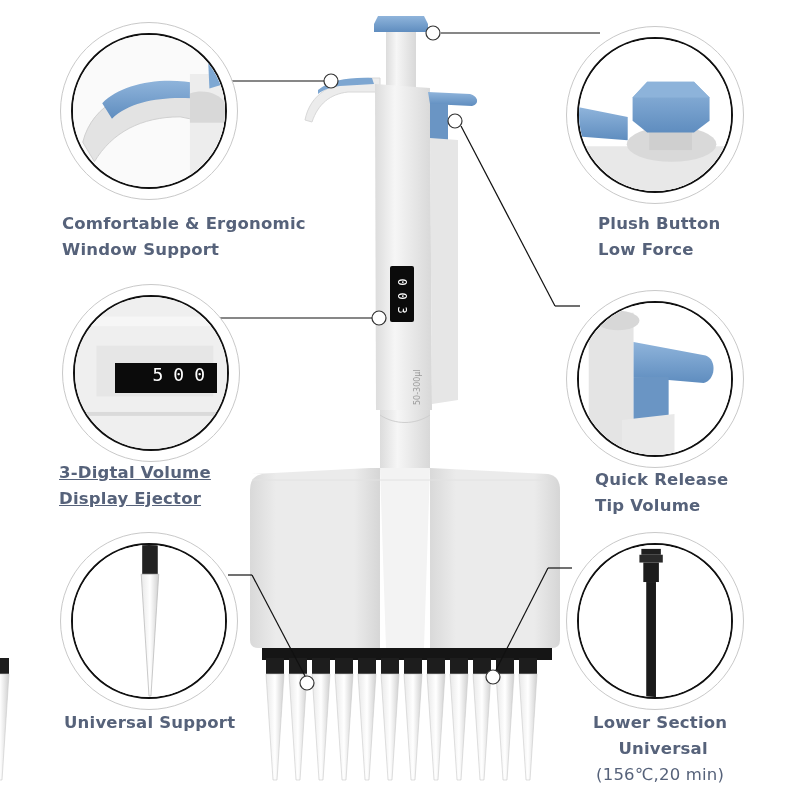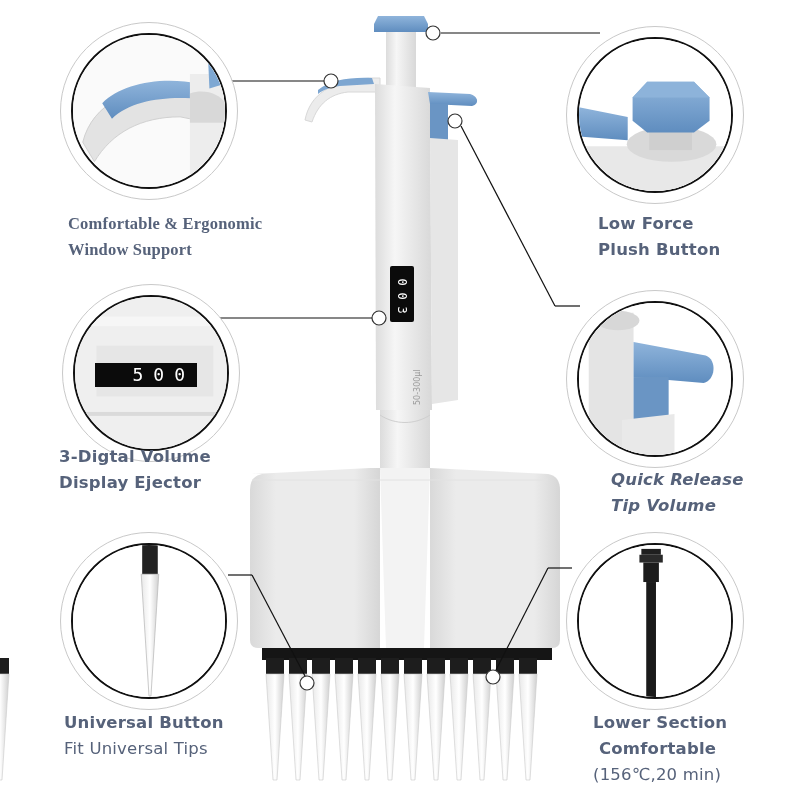--- a/index.html
+++ b/index.html
@@ -141,100 +141,99 @@
       <svg viewBox="0 0 156 156">
         <rect width="156" height="156" fill="#fafafa"></rect>
         <path d="M10 110 C20 70 60 50 120 52 L140 60 L140 90 L110 84 C70 84 40 100 22 130 Z" fill="#e3e3e3" stroke="#cfcfcf"></path>
         <path d="M30 70 C50 50 90 42 130 50 L132 66 C100 62 60 66 40 86 Z" fill="url(#blueGrad)"></path>
         <rect x="120" y="40" width="36" height="116" fill="#ededed"></rect>
         <path d="M120 60 C135 55 150 60 156 70 L156 90 L120 90 Z" fill="#d8d8d8"></path>
         <path d="M138 10 L156 0 L156 50 L140 55 Z" fill="#7ea8d3"></path>
       </svg>
     </div>
   </div>
-  <div class="label" style="left:68px; top:211px;font-family:Liberation Serif, serif;">
+  <div class="label" style="left:62px; top:211px;">
     <div>Comfortable &amp; Ergonomic</div>
     <div>Window Support</div>
   </div>
 
   <div class="feature-circle" style="left:62px; top:284px;">
     <div class="inner">
       <svg viewBox="0 0 156 156">
         <rect width="156" height="156" fill="#efefef"></rect>
         <rect y="20" width="156" height="10" fill="#f6f6f6"></rect>
         <rect x="22" y="50" width="120" height="52" fill="#e6e6e6"></rect>
         <rect y="118" width="156" height="4" fill="#dadada"></rect>
       </svg>
-      <div class="display-digits" style="left:20px; top:66px; width:102px; height:24px; font-size:18px; line-height:24px; text-align:right; padding-right:2px;">500</div>
-    </div>
-  </div>
-  <div class="label" style="left:59px; top:444px;">
+      <div class="display-digits" style="left:40px; top:66px; width:102px; height:30px; font-size:18px; line-height:24px; text-align:right; padding-right:2px;">500</div>
+    </div>
+  </div>
+  <div class="label" style="left:59px; top:460px;text-decoration:underline;">
     <div>3-Digtal Volume</div>
     <div>Display Ejector</div>
   </div>
 
   <div class="feature-circle" style="left:60px; top:532px;">
     <div class="inner">
       <svg viewBox="0 0 156 156">
         <rect width="156" height="156" fill="#fff"></rect>
         <rect x="71" y="0" width="16" height="30" fill="#222"></rect>
         <path d="M70 30 L88 30 L80 155 L78 155 Z" fill="url(#tipGrad)" stroke="#bbb" stroke-width="0.8"></path>
       </svg>
     </div>
   </div>
   <div class="label" style="left:64px; top:710px;">
-    <div>Universal Button</div>
-    <div class="sub">Fit Universal Tips</div>
+    <div>Universal Support</div>
   </div>
 
   <div class="feature-circle" style="left:566px; top:26px;">
     <div class="inner">
       <svg viewBox="0 0 156 156">
         <rect width="156" height="156" fill="#fff"></rect>
         <path d="M0 110 L156 110 L156 156 L0 156 Z" fill="#e8e8e8"></path>
         <path d="M0 70 L50 80 L50 104 L0 100 Z" fill="url(#blueGrad)"></path>
         <ellipse cx="95" cy="108" rx="46" ry="18" fill="#d9d9d9"></ellipse>
         <rect x="72" y="80" width="44" height="34" fill="#cfcfcf"></rect>
         <path d="M55 60 L70 44 L118 44 L134 60 L134 84 L118 96 L70 96 L55 84 Z" fill="url(#blueGrad)"></path>
         <path d="M70 44 L118 44 L134 60 L55 60 Z" fill="#8db3da"></path>
       </svg>
     </div>
   </div>
   <div class="label" style="left:598px; top:211px;">
+    <div>Plush Button</div>
     <div>Low Force</div>
-    <div>Plush Button</div>
   </div>
 
   <div class="feature-circle" style="left:566px; top:290px;">
     <div class="inner">
       <svg viewBox="0 0 156 156">
         <rect width="156" height="156" fill="#fff"></rect>
         <rect x="10" y="10" width="46" height="146" fill="#e4e4e4"></rect>
         <ellipse cx="40" cy="18" rx="22" ry="10" fill="#d7d7d7"></ellipse>
         <path d="M56 40 L130 54 C142 58 140 80 128 82 L56 76 Z" fill="url(#blueGrad)"></path>
         <rect x="56" y="76" width="36" height="44" fill="#6a95c4"></rect>
         <path d="M44 120 L98 114 L98 156 L44 156 Z" fill="#e9e9e9"></path>
       </svg>
     </div>
   </div>
-  <div class="label" style="left:611px; top:467px;font-style:italic;">
+  <div class="label" style="left:595px; top:467px;">
     <div>Quick Release</div>
     <div>Tip Volume</div>
   </div>
 
   <div class="feature-circle" style="left:566px; top:532px;">
     <div class="inner">
       <svg viewBox="0 0 156 156">
         <rect width="156" height="156" fill="#fff"></rect>
         <rect x="64" y="4" width="20" height="6" fill="#1f1f1f"></rect>
         <rect x="62" y="10" width="24" height="8" fill="#2a2a2a"></rect>
         <rect x="66" y="18" width="16" height="20" fill="#1c1c1c"></rect>
         <rect x="69" y="38" width="10" height="118" fill="#1a1a1a"></rect>
       </svg>
     </div>
   </div>
-  <div class="label" style="left:593px; top:710px;">
+  <div class="label" style="left:593px; top:710px;text-align:center;">
     <div>Lower Section</div>
-    <div style="padding-left:6px;">Comfortable</div>
+    <div style="padding-left:6px;">Universal</div>
     <div class="sub">(156℃,20 min)</div>
   </div>
 
 </div>
 
 </body></html>

